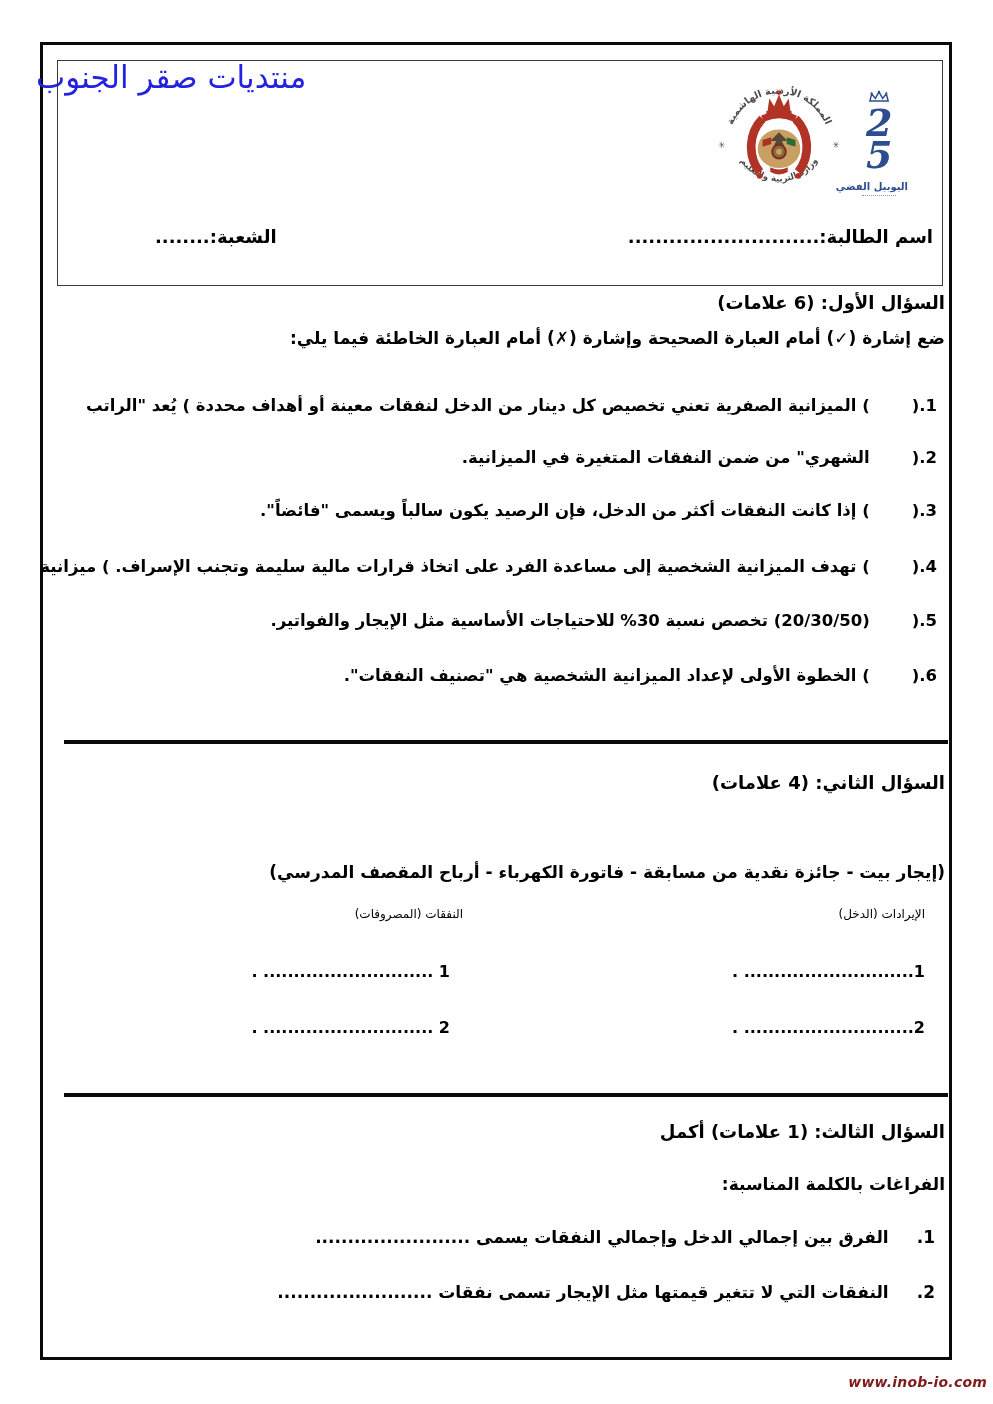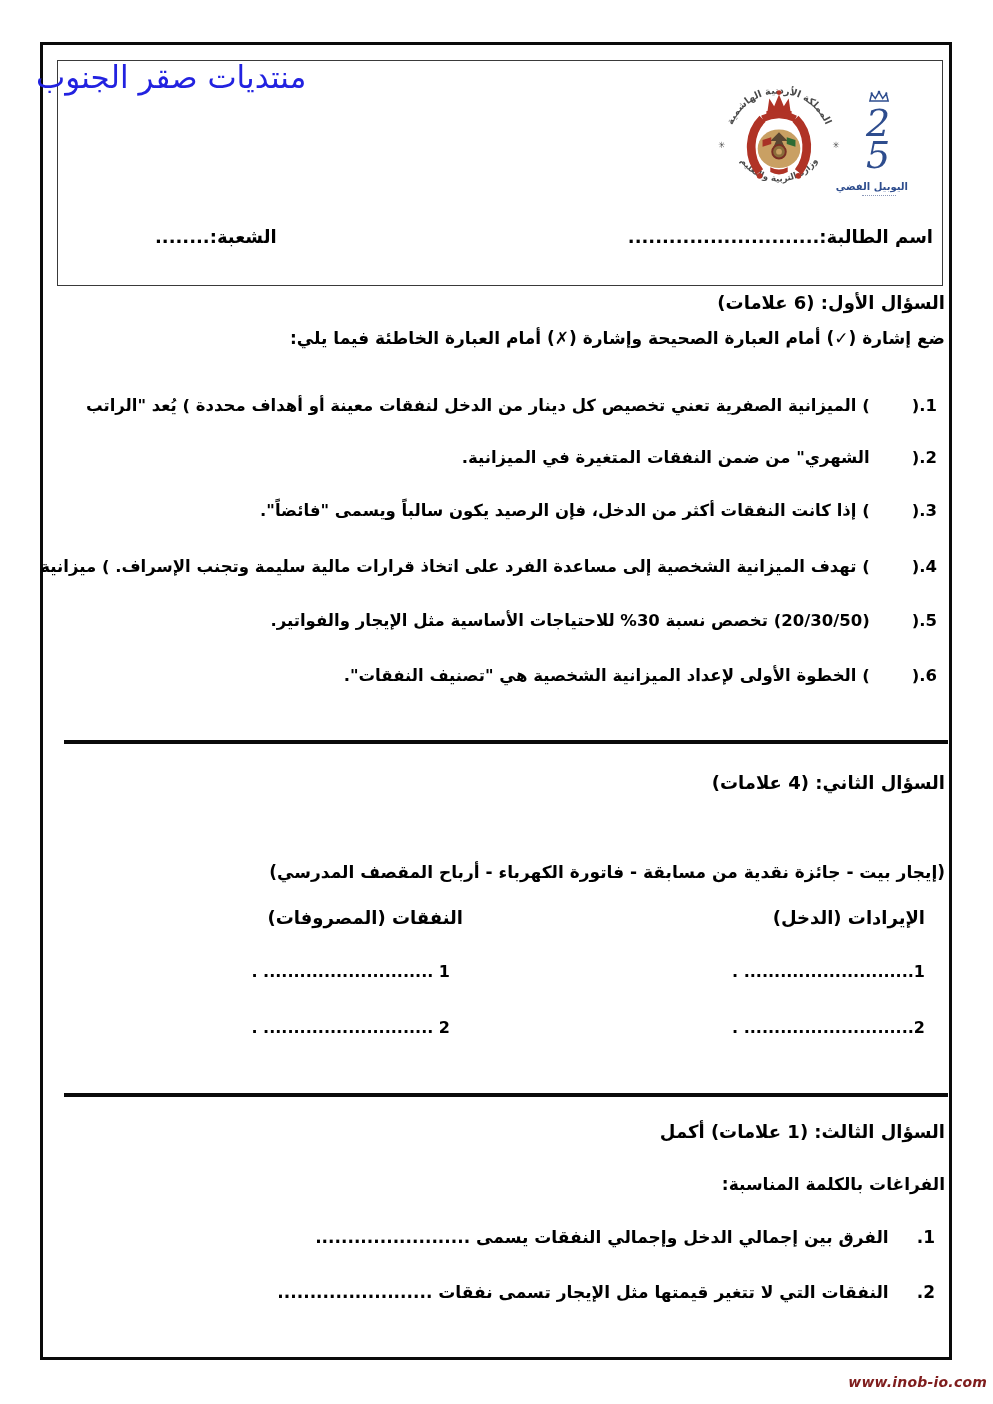--- a/index.html
+++ b/index.html
@@ -21,21 +21,21 @@
     position:absolute; left:57px; top:60px; width:884px; height:224px;
     border:1px solid #3a3a3a; z-index:2;
   }
   .header-text {
     position:absolute; left:372px; top:86px; width:376px; text-align:center;
     font-weight:bold; font-size:18px; line-height:29px; z-index:3; white-space:nowrap;
   }
   .moe-logo { position:absolute; left:714px; top:80px; z-index:3; }
   .jubilee { position:absolute; left:850px; top:88px; width:58px; text-align:center; z-index:3; }
   .jub-num {
-    font-family:"DejaVu Serif", serif; font-style:italic; font-weight:normal;
+    font-family:"DejaVu Serif", serif; font-style:italic; font-weight:bold;
     font-size:38px; line-height:32px; color:#2e4d8e; width:26px; margin:0 auto;
     word-break:break-all; letter-spacing:6px;
   }
   .jub-caption { font-size:10px; font-weight:bold; color:#2e4d8e; margin-top:10px; white-space:nowrap; }
   .jub-micro { width:34px; height:3px; margin:3px auto 0; border-top:1px dotted #8a97b8; }
 
   .name-label { position:absolute; right:60px; top:226px; font-weight:bold; font-size:18px; z-index:3; }
   .section-label { position:absolute; left:155px; top:226px; font-weight:bold; font-size:18px; z-index:3; }
 
   .q-title { position:absolute; right:48px; font-weight:bold; font-size:18px; z-index:3; white-space:nowrap; }
@@ -44,21 +44,21 @@
   .q1-item {
     position:absolute; right:56px; display:flex; flex-direction:row; gap:42px;
     font-weight:bold; font-size:16.5px; z-index:3; white-space:nowrap;
   }
   .q3-item {
     position:absolute; right:58px; display:flex; flex-direction:row; gap:28px;
     font-weight:bold; font-size:17px; z-index:3; white-space:nowrap;
   }
   .divider { position:absolute; left:64px; width:884px; border-top:4px solid #0a0a0a; z-index:3; }
 
-  .tbl-header { position:absolute; font-weight:bold; font-size:18px; z-index:3; white-space:nowrap; }
+  .tbl-header { position:absolute; font-weight:normal; font-size:12px; z-index:3; white-space:nowrap; }
   .tbl-row { position:absolute; font-weight:bold; font-size:16px; z-index:3; white-space:nowrap; }
 
   .footer-url {
     position:absolute; right:6px; top:1374px; font-weight:bold; font-style:italic;
     font-size:14px; color:#7f1d1d; z-index:3; letter-spacing:0.2px;
   }
 </style>
 </head>
 <body>
 

